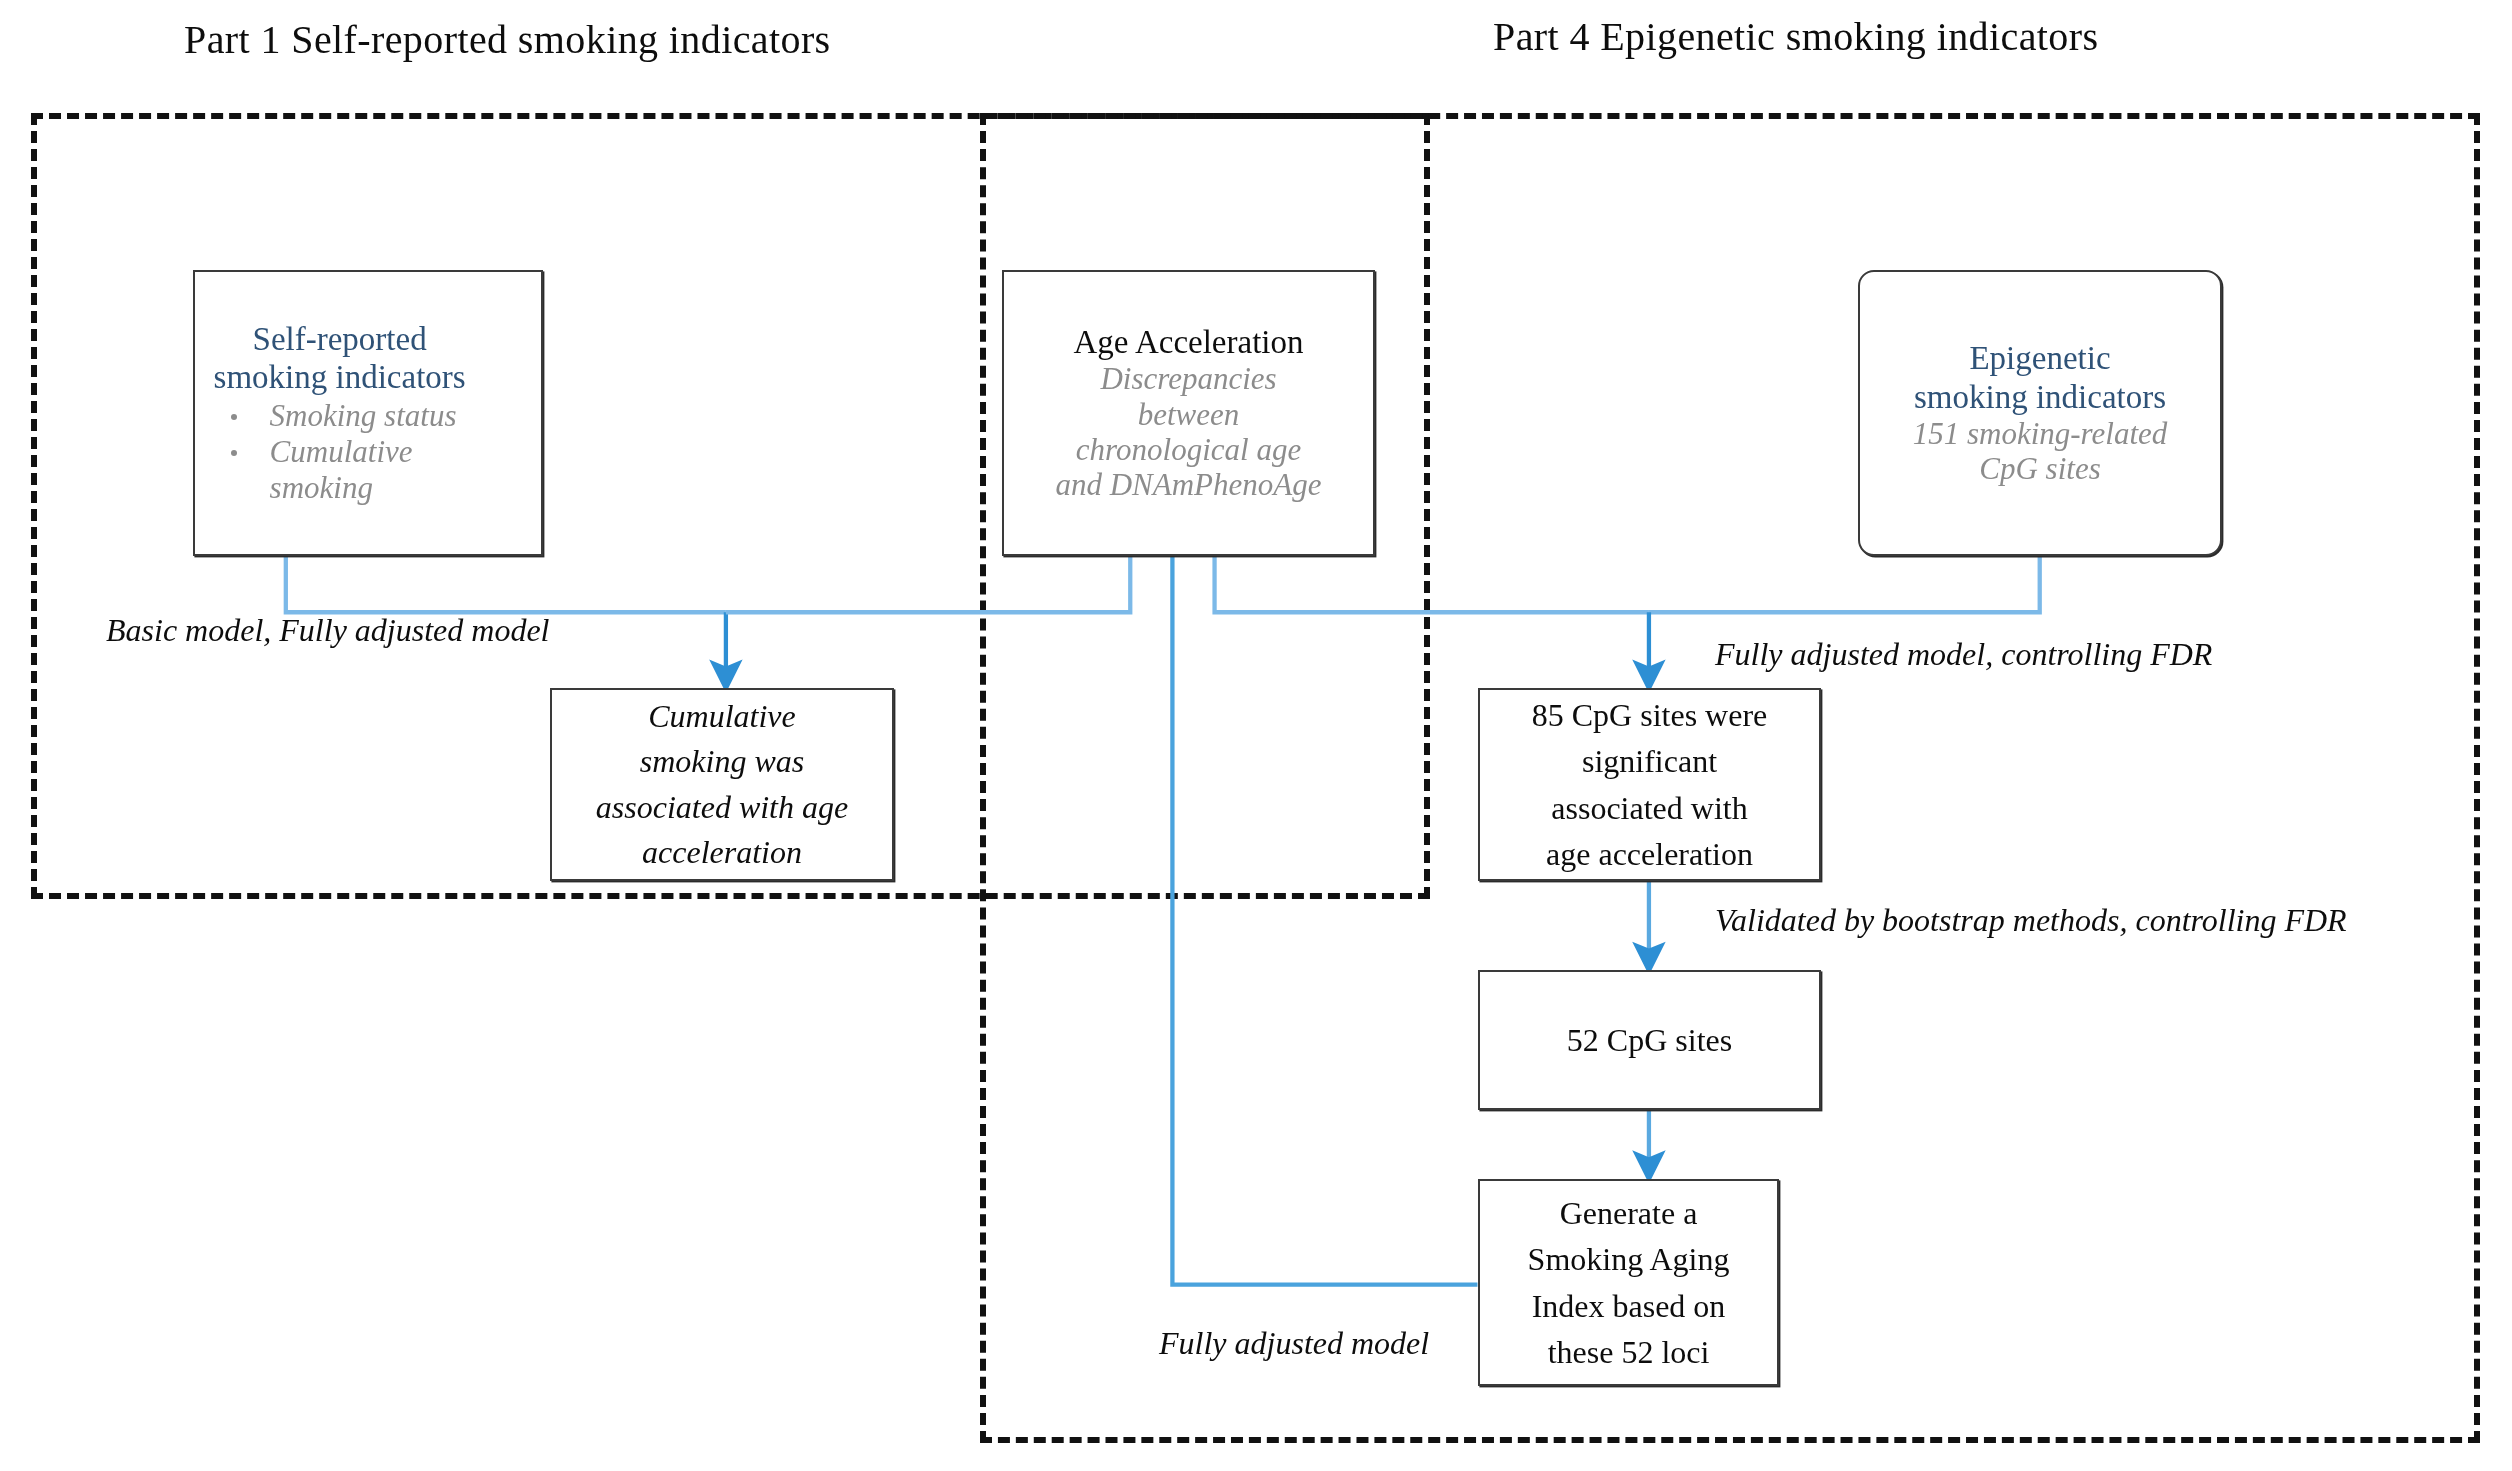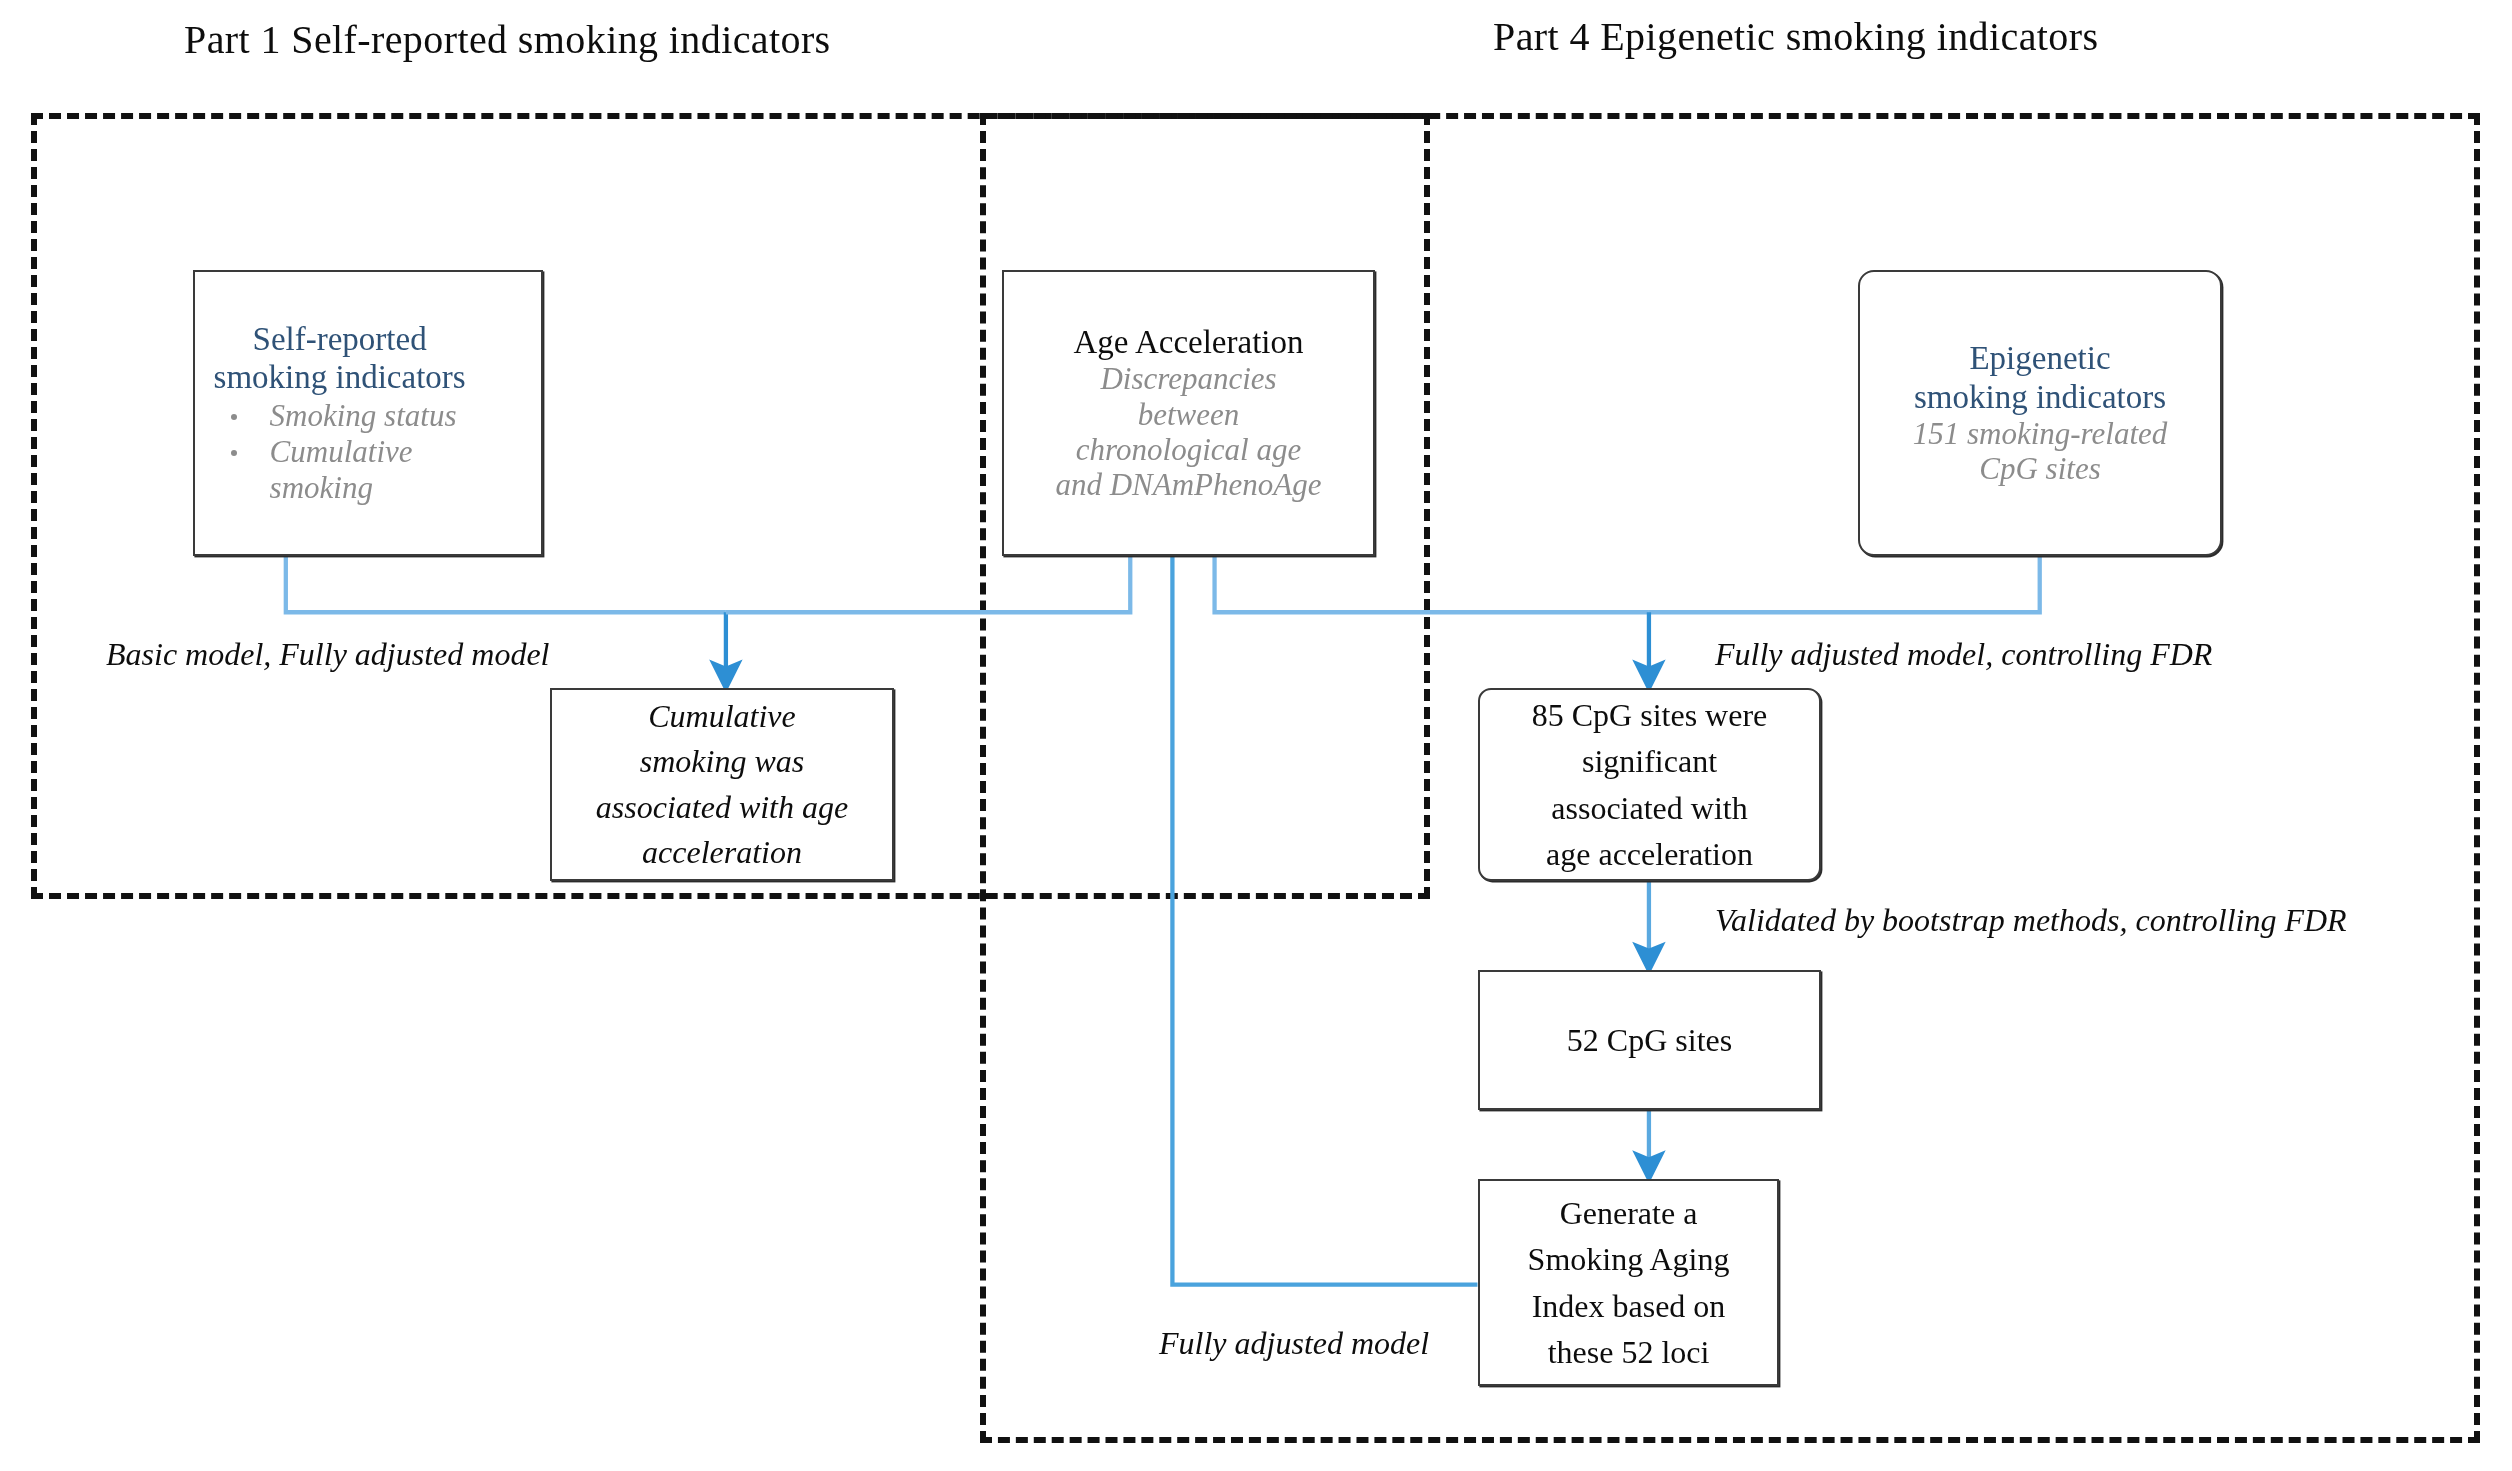--- a/index.html
+++ b/index.html
@@ -109,34 +109,34 @@
     width: 6.4px; height: 6.4px;
     border-radius: 50%;
     background: #8c8c8c;
   }
 
   
   #node-selfreported  { left: 193px;  top: 270px;  width: 350px;  height: 286px; align-items: flex-start; padding-left: 18.6px; }
   #node-ageaccel      { left: 1002px; top: 270px;  width: 373px;  height: 286px; }
   #node-epigenetic    { left: 1858px; top: 270px;  width: 364px;  height: 286px; border-radius: 16px; }
   #node-cumulative    { left: 550px;  top: 688px;  width: 344px;  height: 193px; }
-  #node-85cpg         { left: 1478px; top: 688px;  width: 343px;  height: 193px; border-radius: 13px; }
+  #node-85cpg         { left: 1478px; top: 688px;  width: 343px;  height: 193px; }
   #node-52cpg         { left: 1478px; top: 970px; width: 343px;  height: 140px; }
   #node-index         { left: 1478px; top: 1179px; width: 301px;  height: 207px; }
 
   
   .edge-label {
     position: absolute;
     font-size: 32px;
     font-style: italic;
     color: #0d0d0d;
     white-space: nowrap;
     font-family: "Liberation Serif", "DejaVu Serif", serif;
   }
-  #label-basic   { left: 106px;  top: 636px; text-align: center; }
+  #label-basic   { left: 106px;  top: 612px; text-align: center; }
   #label-fdr     { left: 1715px; top: 636px; }
   #label-boot    { left: 1715px; top: 902px; }
   #label-fully   { left: 1159px; top: 1325px; }
 
   
   #connectors {
     position: absolute;
     left: 0; top: 0;
     width: 2512px; height: 1471px;
     pointer-events: none;

